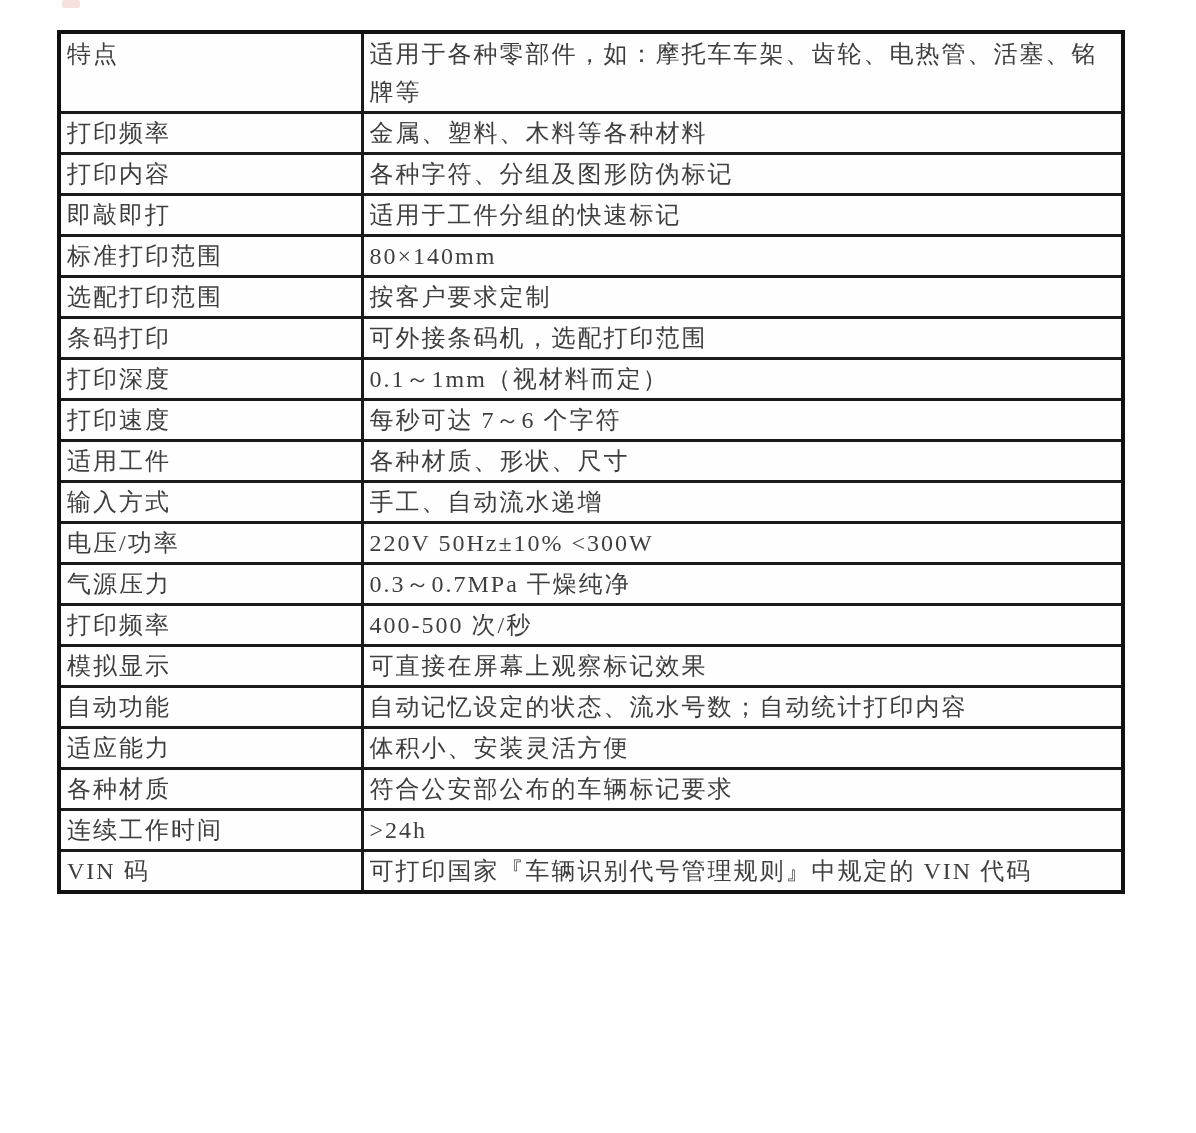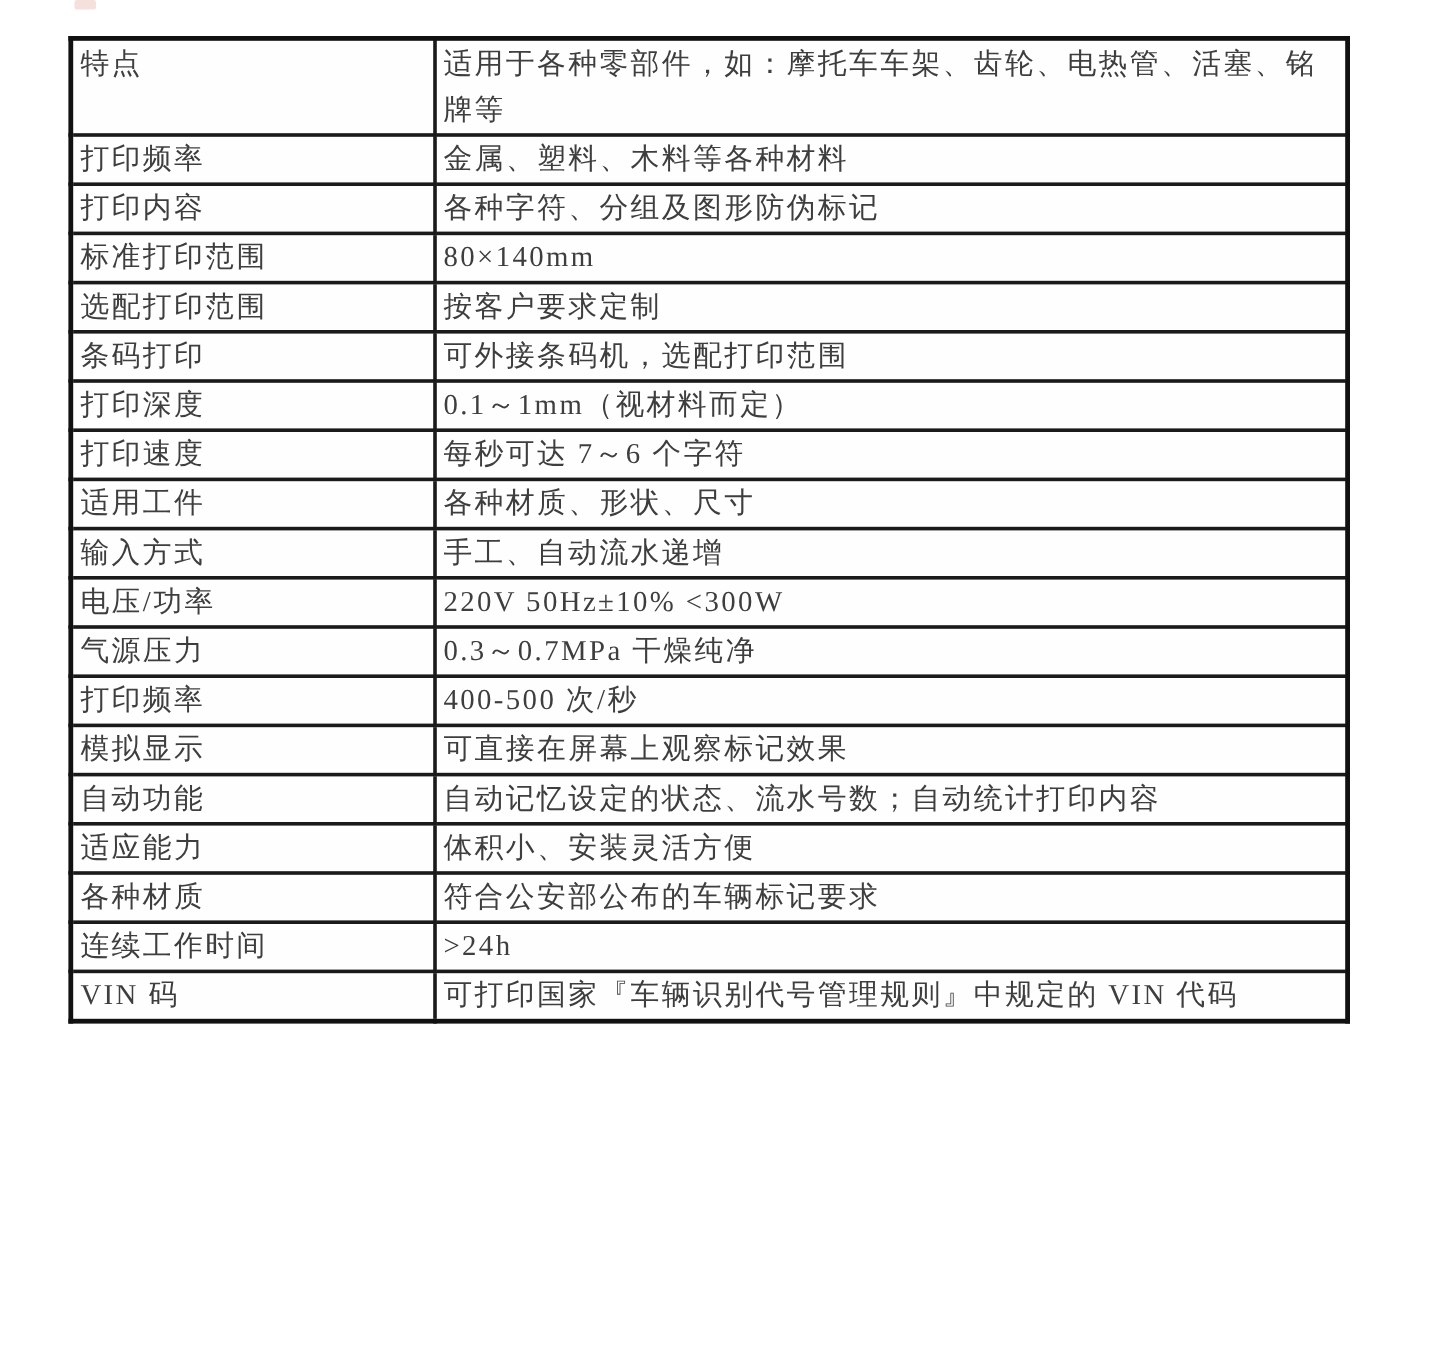--- a/index.html
+++ b/index.html
@@ -71,20 +71,24 @@
   </tr>
       <tr class="row-normal">
     <td class="label-cell">打印频率</td>
     <td class="value-cell">金属、塑料、木料等各种材料</td>
   </tr>
       <tr class="row-normal">
     <td class="label-cell">打印内容</td>
     <td class="value-cell">各种字符、分组及图形防伪标记</td>
   </tr>
       <tr class="row-normal">
+    <td class="label-cell">即敲即打</td>
+    <td class="value-cell">适用于工件分组的快速标记</td>
+  </tr>
+      <tr class="row-normal">
     <td class="label-cell">标准打印范围</td>
     <td class="value-cell">80×140mm</td>
   </tr>
       <tr class="row-normal">
     <td class="label-cell">选配打印范围</td>
     <td class="value-cell">按客户要求定制</td>
   </tr>
       <tr class="row-normal">
     <td class="label-cell">条码打印</td>
     <td class="value-cell">可外接条码机，选配打印范围</td>

